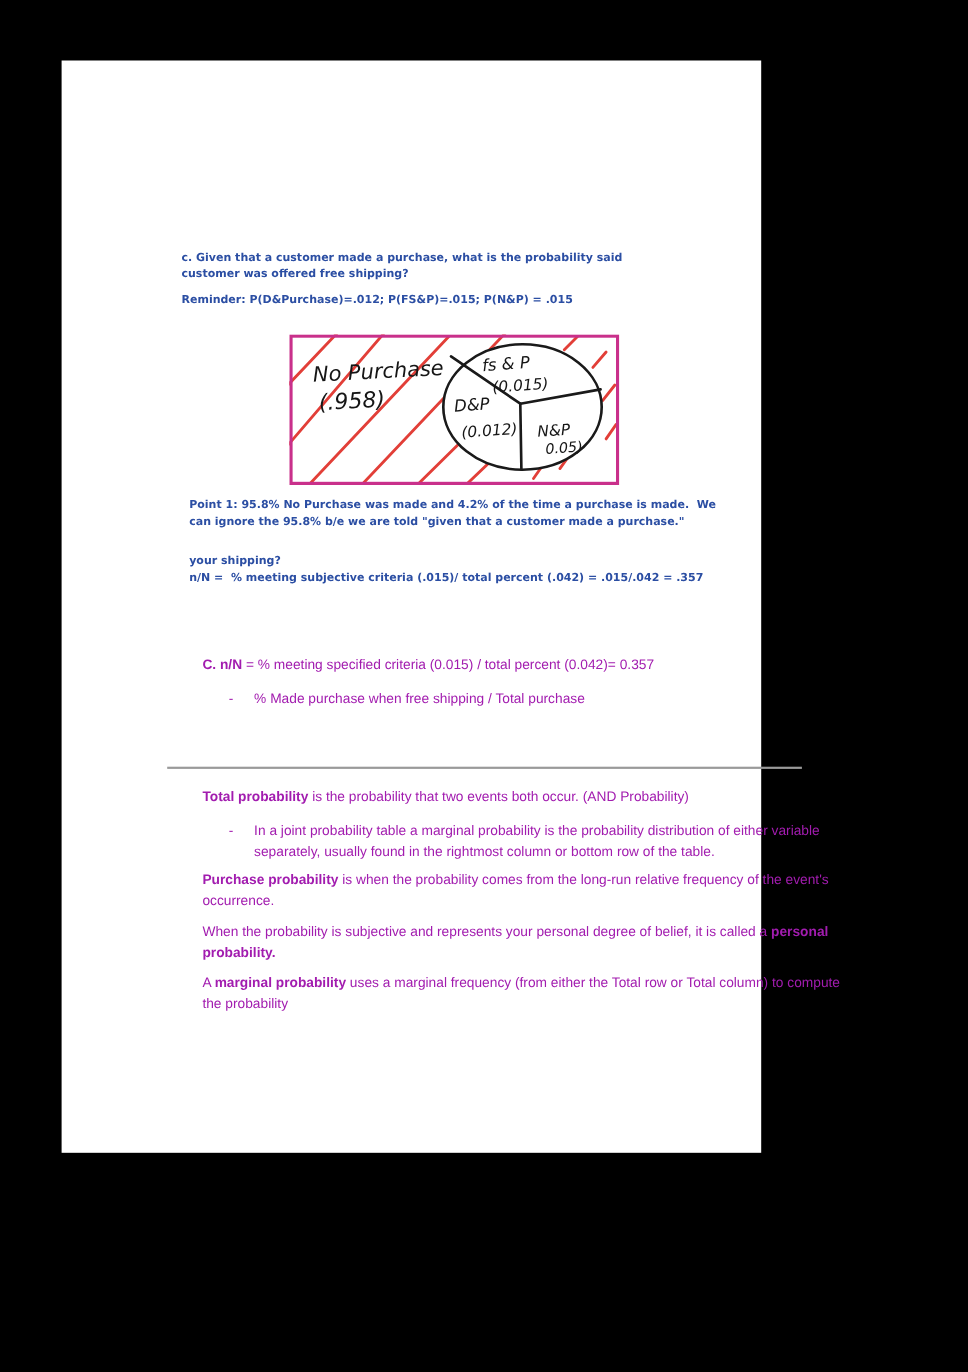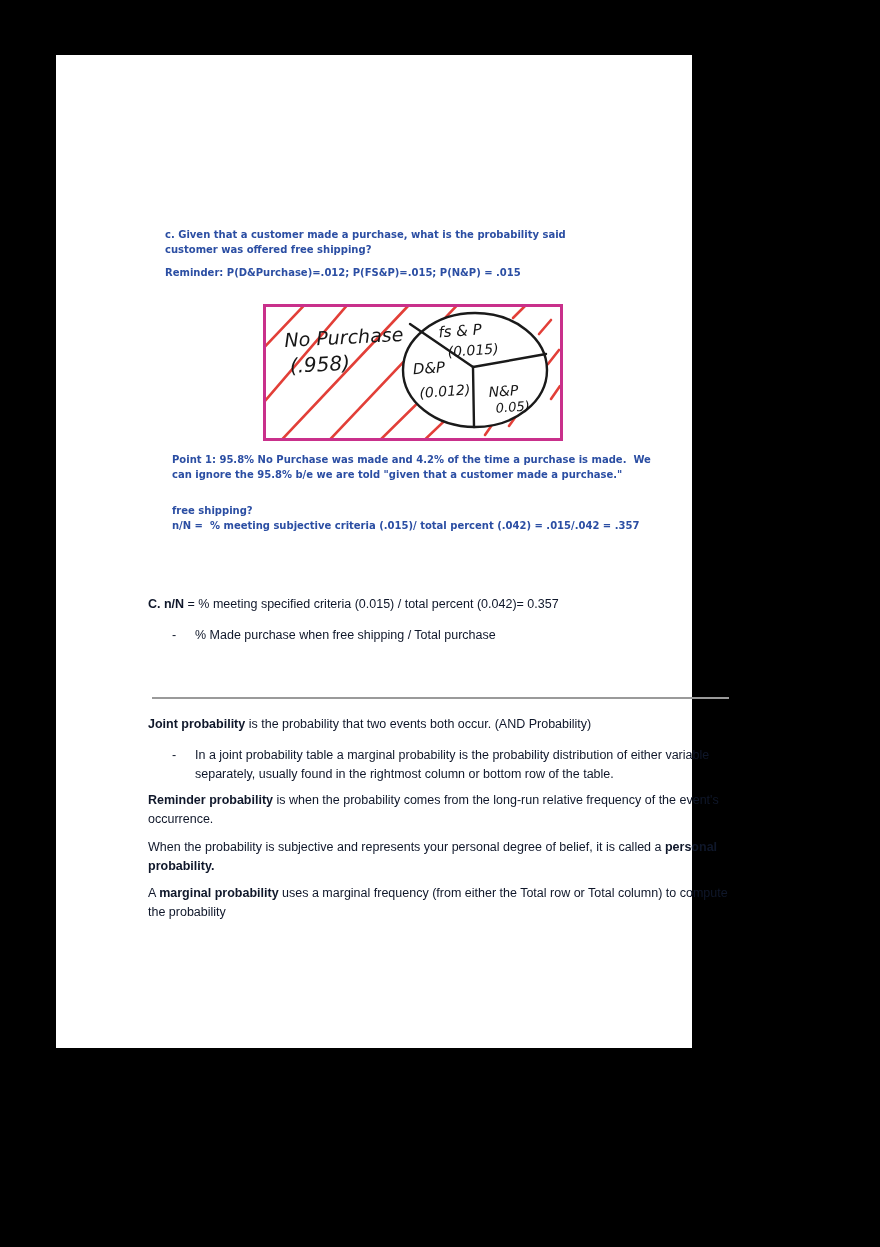--- a/index.html
+++ b/index.html
@@ -18,24 +18,25 @@
     font-family: "DejaVu Sans", sans-serif;
     font-weight: bold;
     font-size: 10px;
     line-height: 15px;
   }
   .blue .ln { white-space: pre; }
 
   
   .body-text {
     position: absolute;
-    color: #0f172a;
+    color: #a21caf;
     font-family: "Liberation Sans", sans-serif;
     font-size: 12.5px;
     line-height: 18.5px;
+    margin-left: 36px;
   }
   .body-text b { font-weight: bold; }
 
   .bullet-row { position: absolute; display: flex; }
   .bullet-row .dash { width: 23px; flex: 0 0 23px; }
 
   .diagram-wrap { position: absolute; left: 207px; top: 249px; width: 300px; height: 137px; }
 
   .divider {
     position: absolute; left: 96px; top: 642px; width: 577px; height: 0;
@@ -105,46 +106,46 @@
       <rect x="1.5" y="1.5" width="297" height="134" fill="none" stroke="#c9308b" stroke-width="3"></rect>
     </svg>
   </div>
 
   <div class="blue" style="left:116px; top:397px;">
     <div class="ln">Point 1: 95.8% No Purchase was made and 4.2% of the time a purchase is made.  We</div>
     <div class="ln">can ignore the 95.8% b/e we are told "given that a customer made a purchase."</div>
   </div>
 
   <div class="blue" style="left:116px; top:448px;">
-    <div class="ln">free shipping?</div>
+    <div class="ln">your shipping?</div>
     <div class="ln">n/N =  % meeting subjective criteria (.015)/ total percent (.042) = .015/.042 = .357</div>
   </div>
 
   <div class="body-text" style="left:92px; top:540px; width:600px;">
     <b>C. n/N</b><span> = % meeting specified criteria (0.015) / total percent (0.042)= 0.357</span>
   </div>
 
   <div class="body-text bullet-row" style="left:116px; top:571px; width:560px;">
     <span class="dash">-</span>
     <span>% Made purchase when free shipping / Total purchase</span>
   </div>
 
   <div class="divider"></div>
 
   <div class="body-text" style="left:92px; top:660px; width:600px;">
-    <b>Joint probability</b><span> is the probability that two events both occur. (AND Probability)</span>
+    <b>Total probability</b><span> is the probability that two events both occur. (AND Probability)</span>
   </div>
 
   <div class="body-text bullet-row" style="left:116px; top:691px; width:545px;">
     <span class="dash">-</span>
     <span>In a joint probability table a marginal probability is the probability distribution of either variable separately, usually found in the rightmost column or bottom row of the table.</span>
   </div>
 
   <div class="body-text" style="left:92px; top:736px; width:592px;">
-    <b>Reminder probability</b><span> is when the probability comes from the long-run relative frequency of the event's occurrence.</span>
+    <b>Purchase probability</b><span> is when the probability comes from the long-run relative frequency of the event's occurrence.</span>
   </div>
 
   <div class="body-text" style="left:92px; top:783px; width:592px;">
     <span>When the probability is subjective and represents your personal degree of belief, it is called a </span><b>personal probability.</b>
   </div>
 
   <div class="body-text" style="left:92px; top:829px; width:592px;">
     <span>A </span><b>marginal probability</b><span> uses a marginal frequency (from either the Total row or Total column) to compute the probability</span>
   </div>
 

